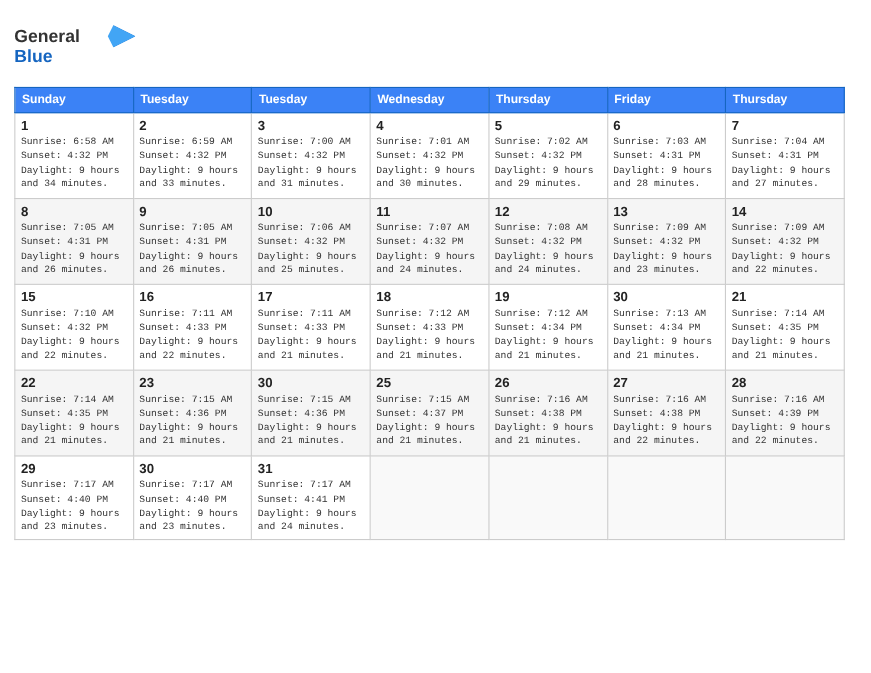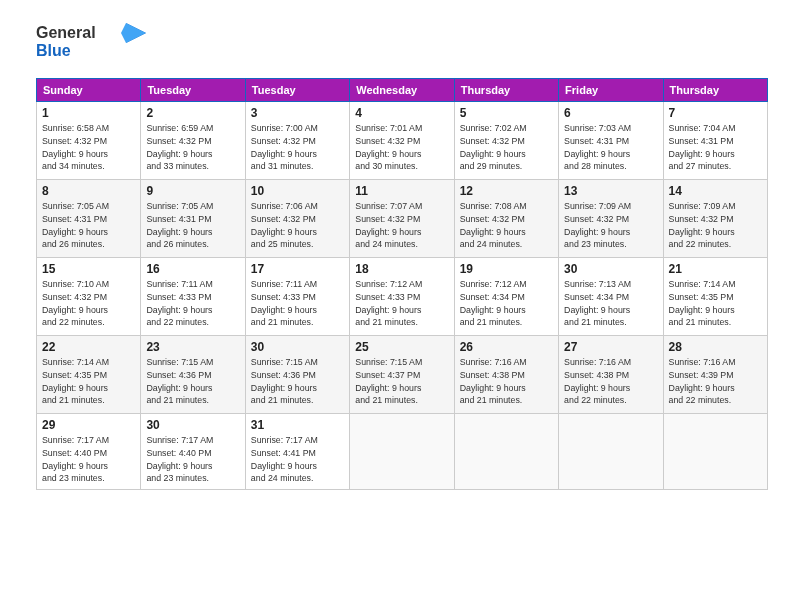--- a/index.html
+++ b/index.html
@@ -5,21 +5,21 @@
     * { box-sizing: border-box; margin: 0; padding: 0; }
     body {
       font-family: Arial, sans-serif;
       background: #fff;
       width: 792px;
       height: 612px;
       overflow: hidden;
     }
     .page {
       width: 788px;
-      padding: 18px 20px 10px 36px;
+      padding: 18px 20px 10px 13px;
     }
     .header {
       display: flex;
       justify-content: space-between;
       align-items: flex-start;
       margin-bottom: 12px;
     }
     .logo {
       display: flex;
       align-items: center;
@@ -37,21 +37,21 @@
     .location {
       font-size: 14px;
       color: #555;
     }
     .calendar {
       width: 100%;
       border-collapse: collapse;
       font-size: 9.5px;
     }
     .calendar th {
-      background: #a21caf;
+      background: #3b82f6;
       color: #fff;
       text-align: left;
       padding: 5px 6px;
       font-size: 11px;
       font-weight: bold;
       border: 1px solid #1565c0;
     }
     .calendar td {
       border: 1px solid #ccc;
       vertical-align: top;
@@ -67,20 +67,21 @@
       font-size: 12px;
       font-weight: bold;
       color: #222;
       display: block;
       margin-bottom: 2px;
     }
     .day-info {
       font-size: 8.8px;
       color: #333;
       line-height: 1.45;
+      font-family: Liberation Mono, monospace;
     }
     .empty-cell {
       background: #f9f9f9 !important;
     }
     .last-row td {
       height: 68px;
     }
   </style>
 </head>
 <body>

